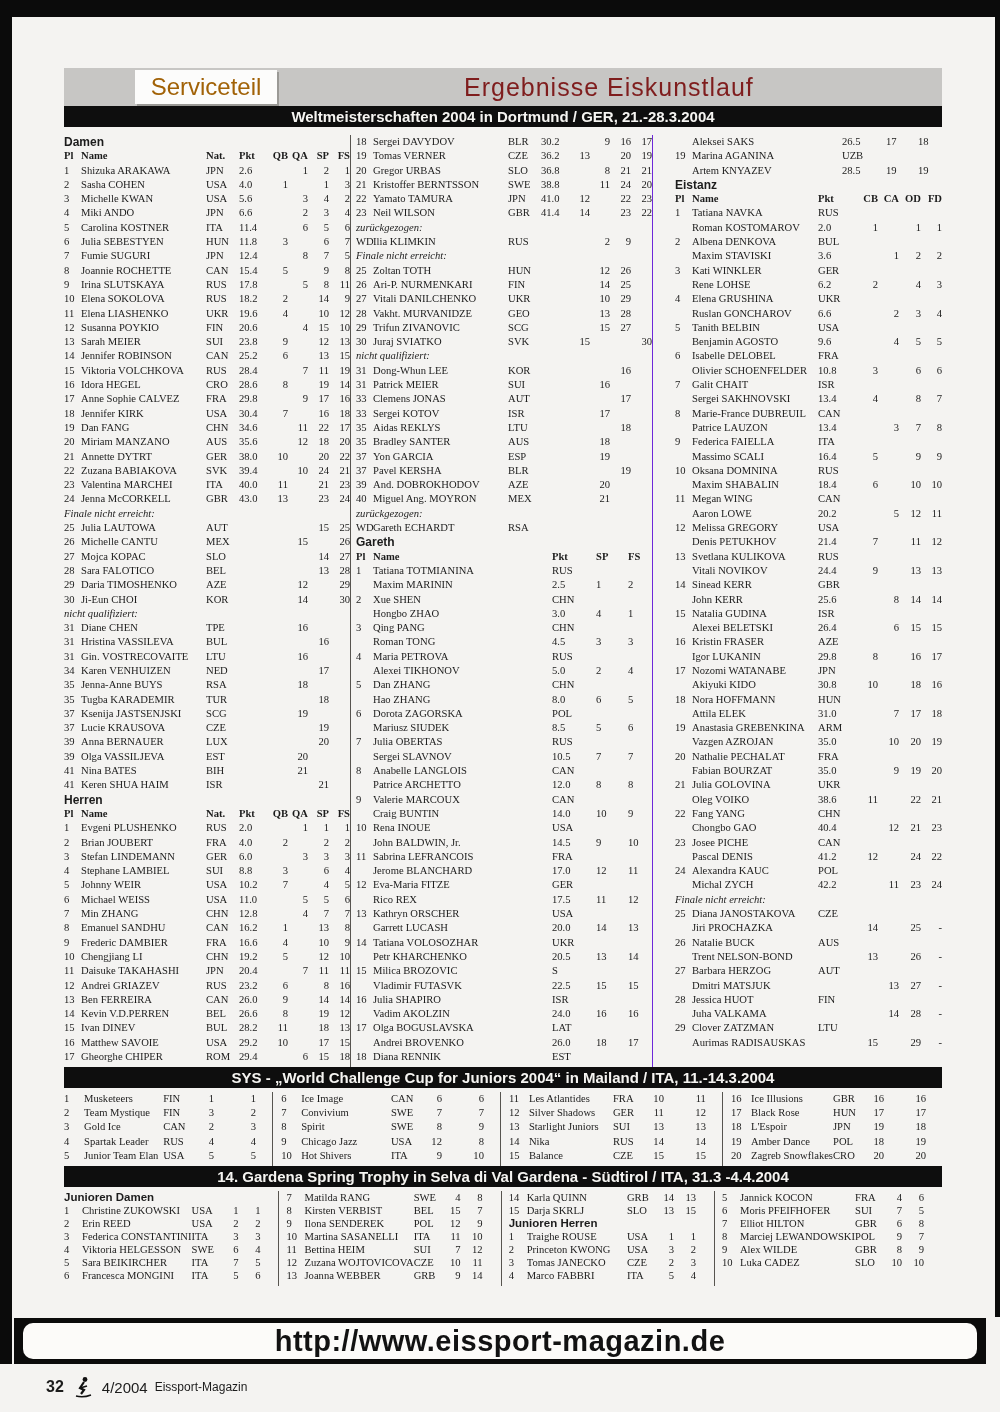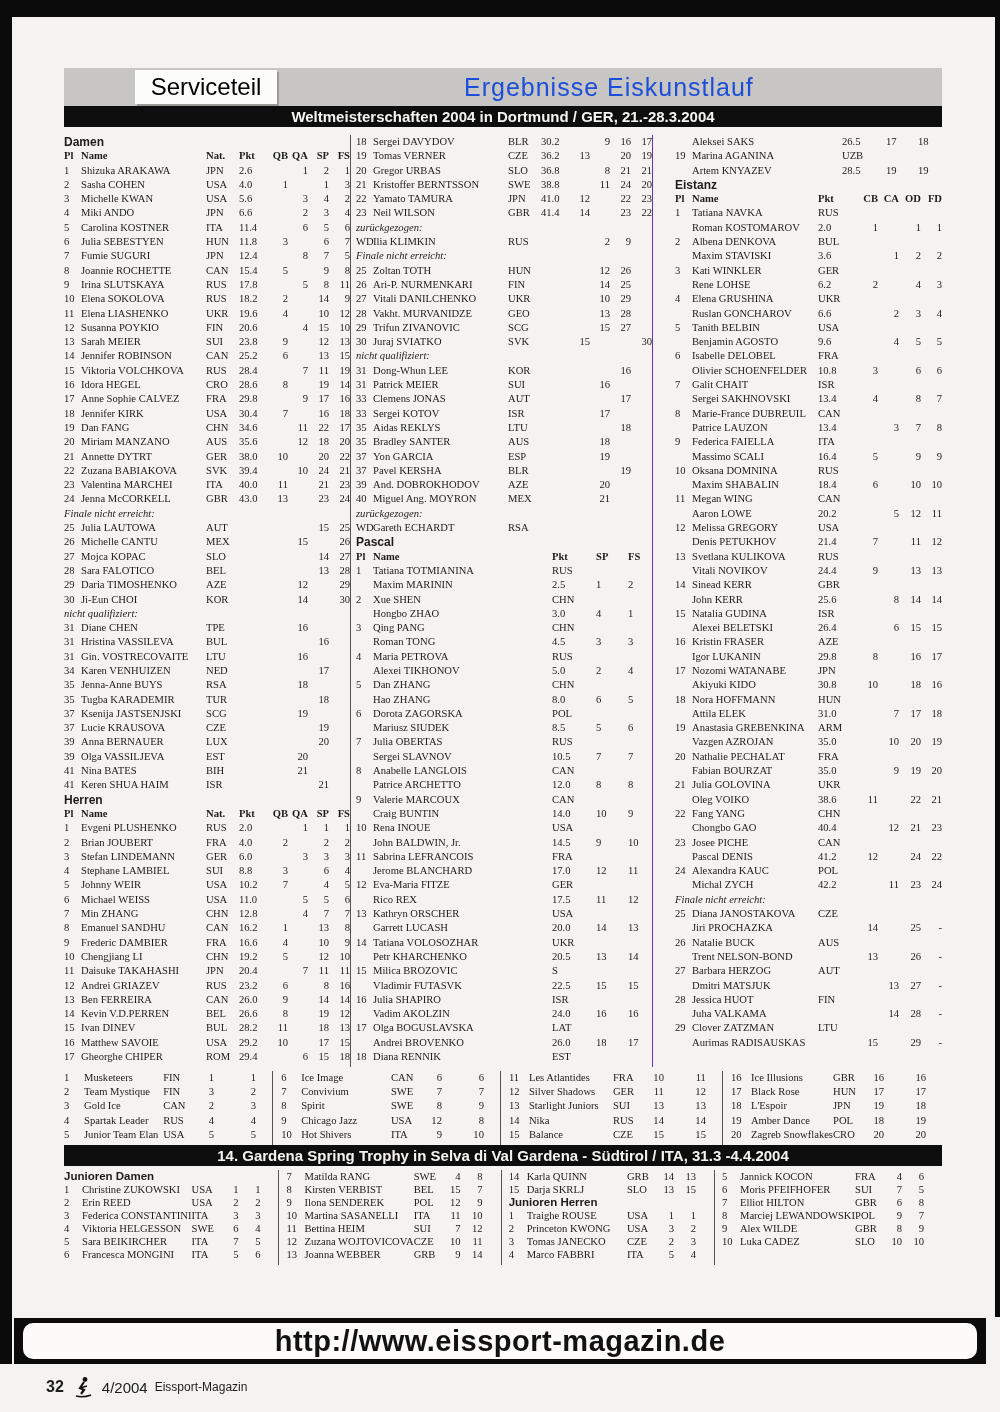--- a/index.html
+++ b/index.html
@@ -13,25 +13,25 @@
   .scan-left{position:absolute;left:0;top:17px;width:12px;height:1347px;background:#0b0b0b;}
   .scan-right{position:absolute;left:995px;top:17px;width:5px;height:1300px;background:#0b0b0b;}
 
   .content{position:absolute;left:64px;top:60px;width:878px;}
 
   .band{position:relative;height:38px;background:#c7c6c4;margin-top:8px;}
   .serviceteil-box{
     position:absolute;left:71px;top:2px;width:142px;height:34px;
     background:#fcfcfb;box-shadow:2px 2px 0 #9a9995;
     display:flex;align-items:center;justify-content:center;
-    font-family:"Liberation Sans",sans-serif;font-size:24px;color:#000000;
+    font-family:"Liberation Sans",sans-serif;font-size:24px;color:#a16207;
   }
   .ergebnisse{
     position:absolute;left:400px;top:5px;
-    font-family:"Liberation Sans",sans-serif;font-size:25px;color:#1d4ed8;letter-spacing:1px;
+    font-family:"Liberation Sans",sans-serif;font-size:25px;color:#7f1d1d;letter-spacing:1px;
   }
 
   .blackbar{
     background:#0e0e0e;color:#f5f4f1;
     font-family:"Liberation Sans",sans-serif;font-weight:bold;
     font-size:15px;text-align:center;height:21px;line-height:21px;
   }
   .wm-bar{margin-top:0;}
 
   .results{display:flex;margin-top:8px;height:932px;overflow:hidden;}
@@ -996,21 +996,21 @@
           <div class="trow kind-singles">
             <span class="c c0">WD</span>
             <span class="c c1">Gareth ECHARDT</span>
             <span class="c c2">RSA</span>
             <span class="c c3"></span>
             <span class="c c4"></span>
             <span class="c c5"></span>
             <span class="c c6"></span>
             <span class="c c7"></span>
           </div>
-          <div class="sec-row">Pascal</div>
+          <div class="sec-row">Gareth</div>
           <div class="trow thead kind-pairs">
             <span class="c c0">Pl</span>
             <span class="c c1">Name</span>
             <span class="c c2">Pkt</span>
             <span class="c c3">SP</span>
             <span class="c c4">FS</span>
           </div>
           <div class="trow kind-pairs">
             <span class="c c0">1</span>
             <span class="c c1">Tatiana TOTMIANINA</span>
@@ -1808,20 +1808,21 @@
             <span class="c c1">Aurimas RADISAUSKAS</span>
             <span class="c c2"></span>
             <span class="c c3">15</span>
             <span class="c c4"></span>
             <span class="c c5">29</span>
             <span class="c c6">-</span>
           </div>
         </div>
     </div>
 
+    <div class="blackbar">SYS - „World Challenge Cup for Juniors 2004“ in Mailand / ITA, 11.-14.3.2004</div>
 
     <div class="sys-table">
       <div class="sys-col sys-c1">
           <div class="trow kind-sys">
             <span class="c c0">1</span>
             <span class="c c1">Musketeers</span>
             <span class="c c2">FIN</span>
             <span class="c c3">1</span>
             <span class="c c4">1</span>
           </div>

